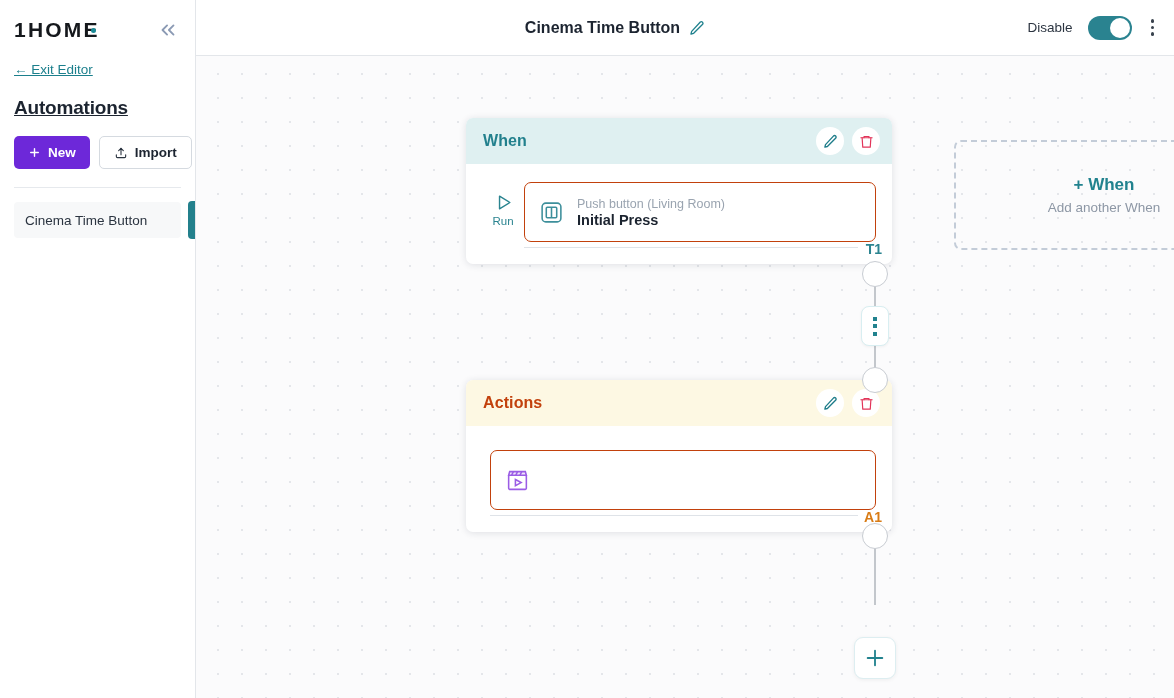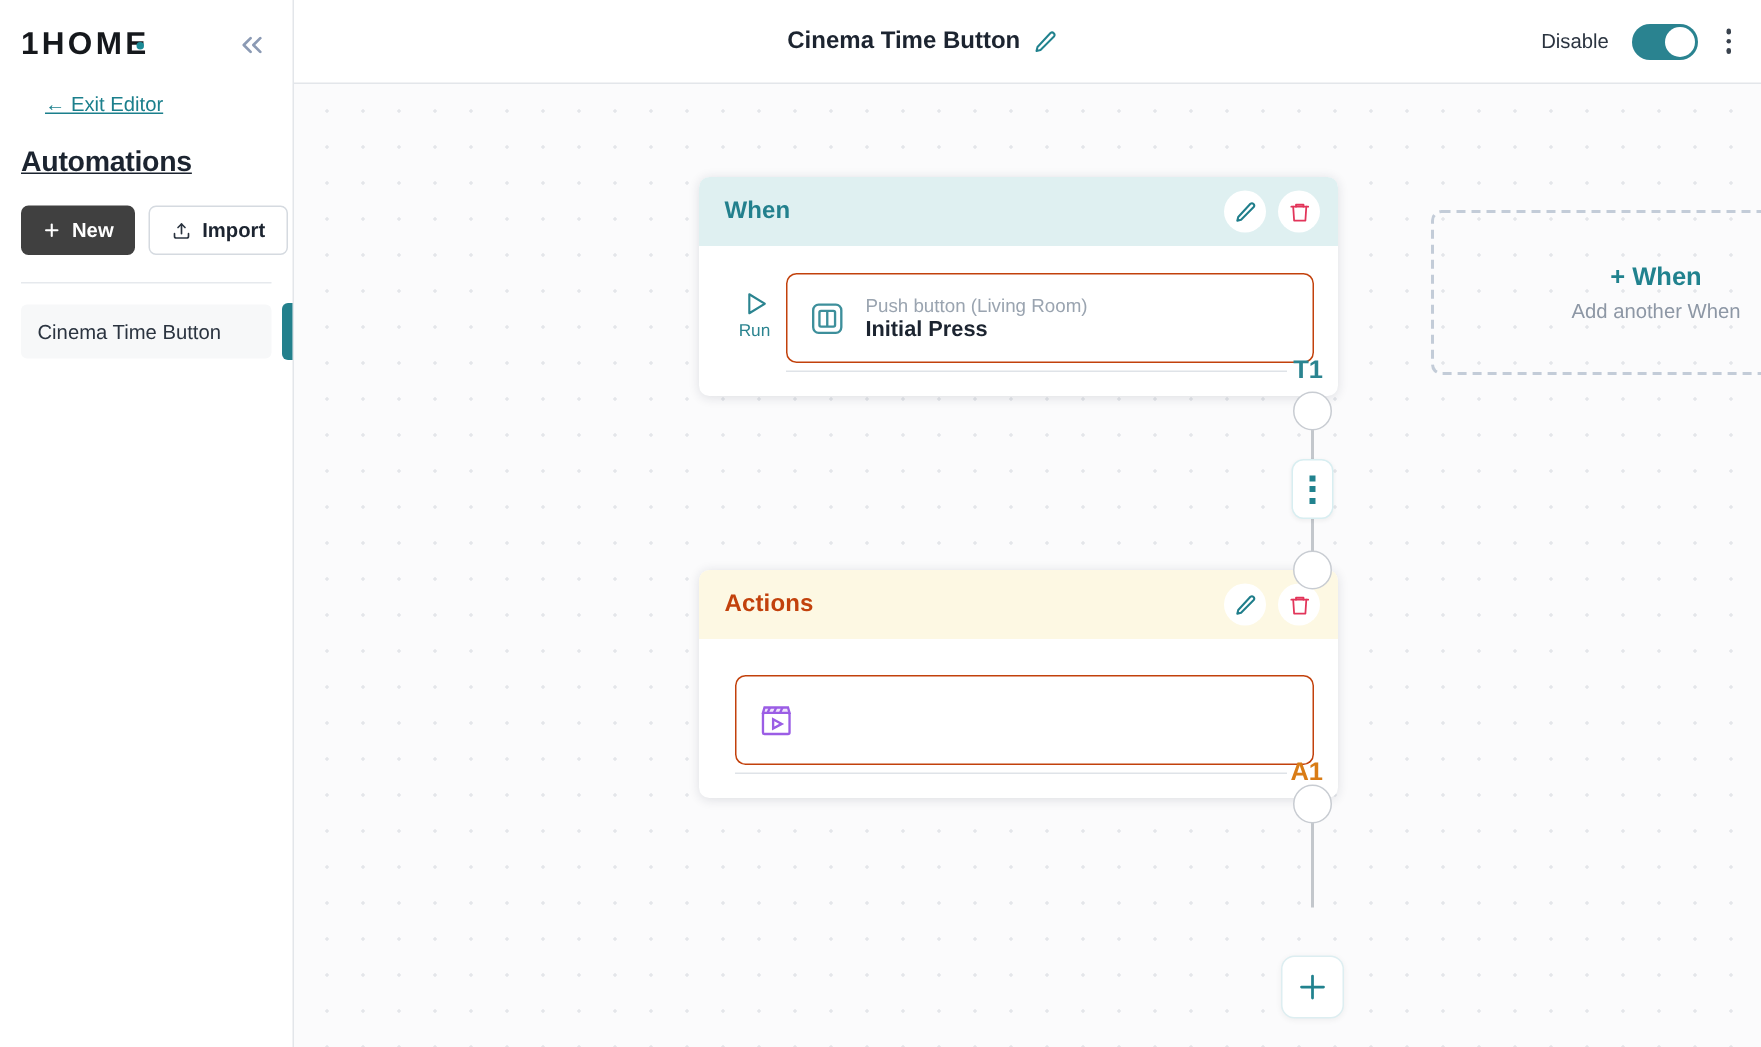--- a/index.html
+++ b/index.html
@@ -32,34 +32,34 @@
   .logo .logo-dot {
     display: inline-block; width: 5px; height: 5px; border-radius: 50%;
     background: #1b8a96; margin-left: -9px; margin-top: 1px;
   }
   .collapse-btn {
     display: flex; align-items: center; justify-content: center;
     width: 26px; height: 26px; cursor: pointer; color: #8b9ab4;
   }
   .exit-editor {
     margin-top: 6px; font-size: 13.5px; color: #1b7f8c;
-    text-decoration: underline; cursor: pointer; display: inline-block; margin-left: 16px;
+    text-decoration: underline; cursor: pointer; display: inline-block;
   }
   .sec-title {
     margin-top: 19px; font-size: 19px; font-weight: 700; color: #1c2430;
     letter-spacing: -0.2px;
     text-decoration: underline;
   }
   .btn-row { margin-top: 17px; display: flex; gap: 9px; }
   .btn {
     display: flex; align-items: center; justify-content: center; gap: 7px;
     height: 33px; border-radius: 5px; font-size: 13.5px; font-weight: 700;
     cursor: pointer; padding: 0 14px;
   }
-  .btn-new { background: #404040; color: #ffffff; flex: 0 0 74px; }
+  .btn-new { background: #6d28d9; color: #ffffff; flex: 0 0 74px; }
   .btn-import {
     background: #ffffff; color: #1c2430; border: 1px solid #d5dae0;
     flex: 0 0 92px;
   }
   .divider { margin-top: 18px; height: 1px; background: #e6e9ed; }
   .auto-item {
     margin-top: 14px; position: relative;
     height: 36px; display: flex; align-items: center;
     background: #f7f8f9; border-radius: 4px;
     padding: 0 11px; font-size: 13.5px; color: #2b3440; cursor: pointer;
@@ -168,21 +168,21 @@
   .item-box {
     flex: 1; border: 1px solid #c2410c; border-radius: 7px;
     padding: 11px 14px; display: flex; align-items: center; gap: 13px;
     min-height: 60px; cursor: pointer; background: #fff;
   }
   .item-texts { display: flex; flex-direction: column; gap: 1px; }
   .item-sub { font-size: 12.5px; color: #9aa4b0; }
   .item-title { font-size: 14.5px; color: #1c2430; font-weight: 700; }
   .item-title .room { color: #9aa4b0; font-weight: 400; font-size: 13.5px; }
   .tag {
-    position: absolute; font-size: 17px; font-weight: 700; right: 10px;
+    position: absolute; font-size: 14px; font-weight: 700; right: 10px;
   }
   .tag-t { color: #2b8490; bottom: 7px; }
   .tag-a { color: #d97c16; bottom: 7px; }
   .tag-rule {
     position: absolute; height: 1px; background: #dfe3e8;
     left: 58px; right: 34px; bottom: 16px;
   }
   .tag-rule-a { left: 24px; right: 34px; }
 
   

